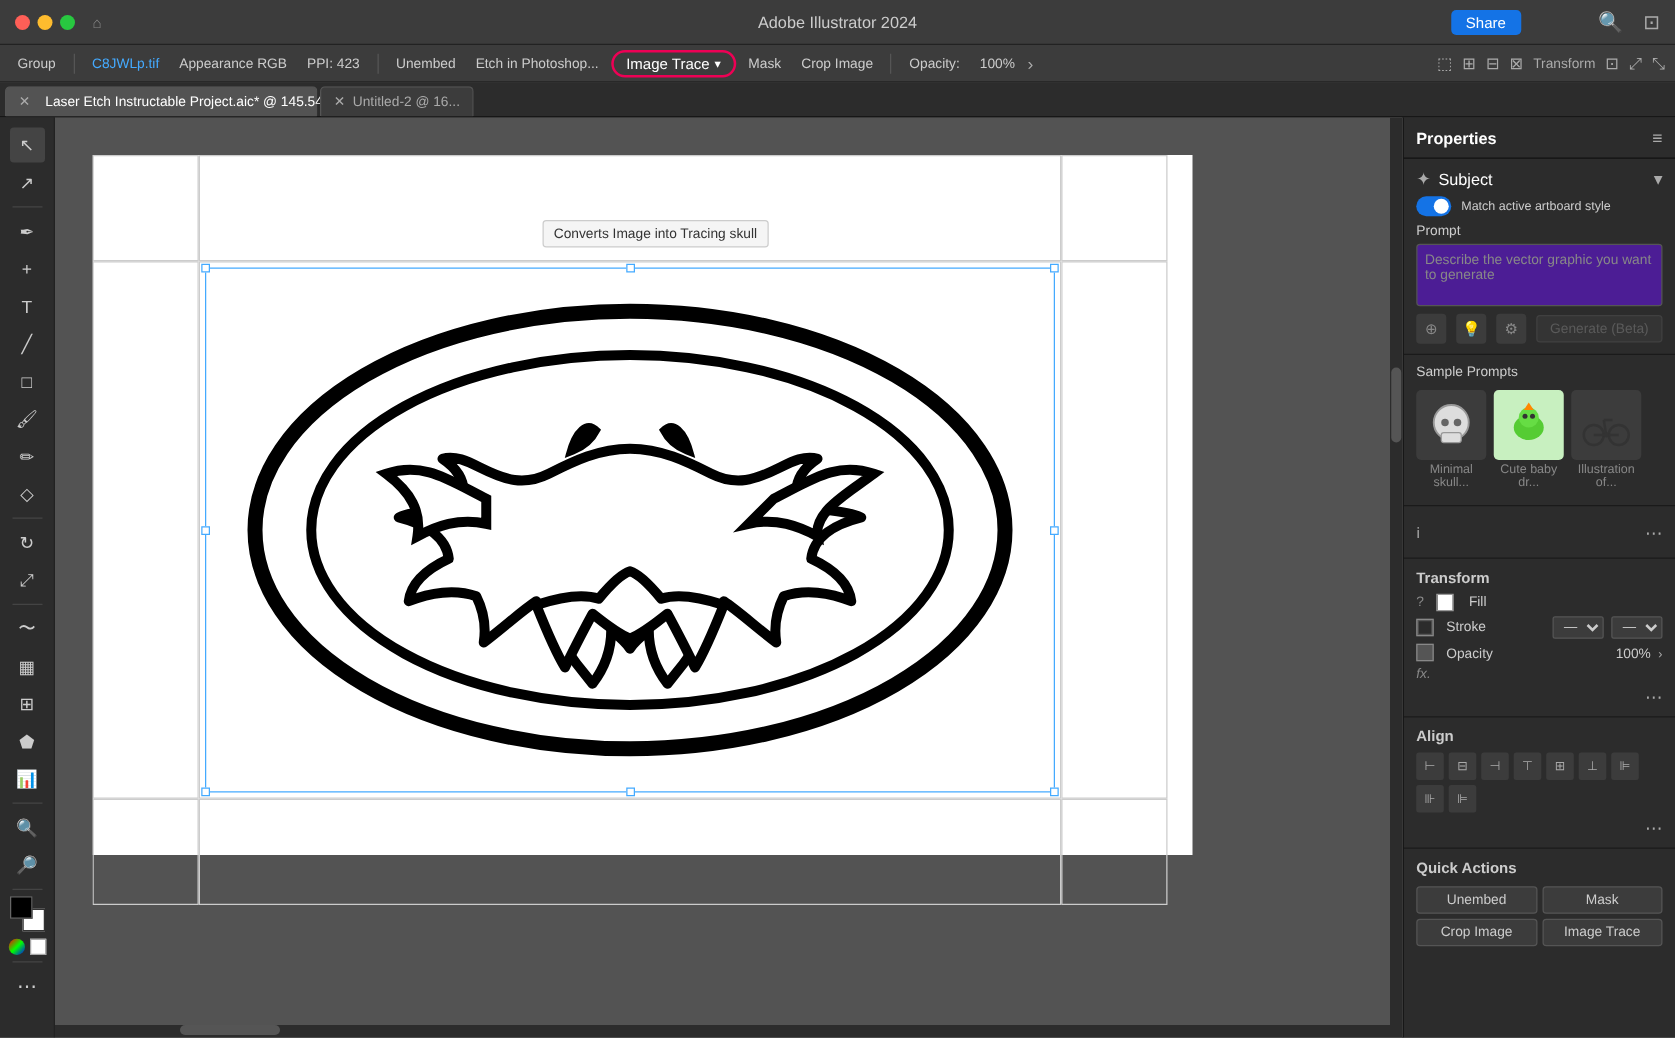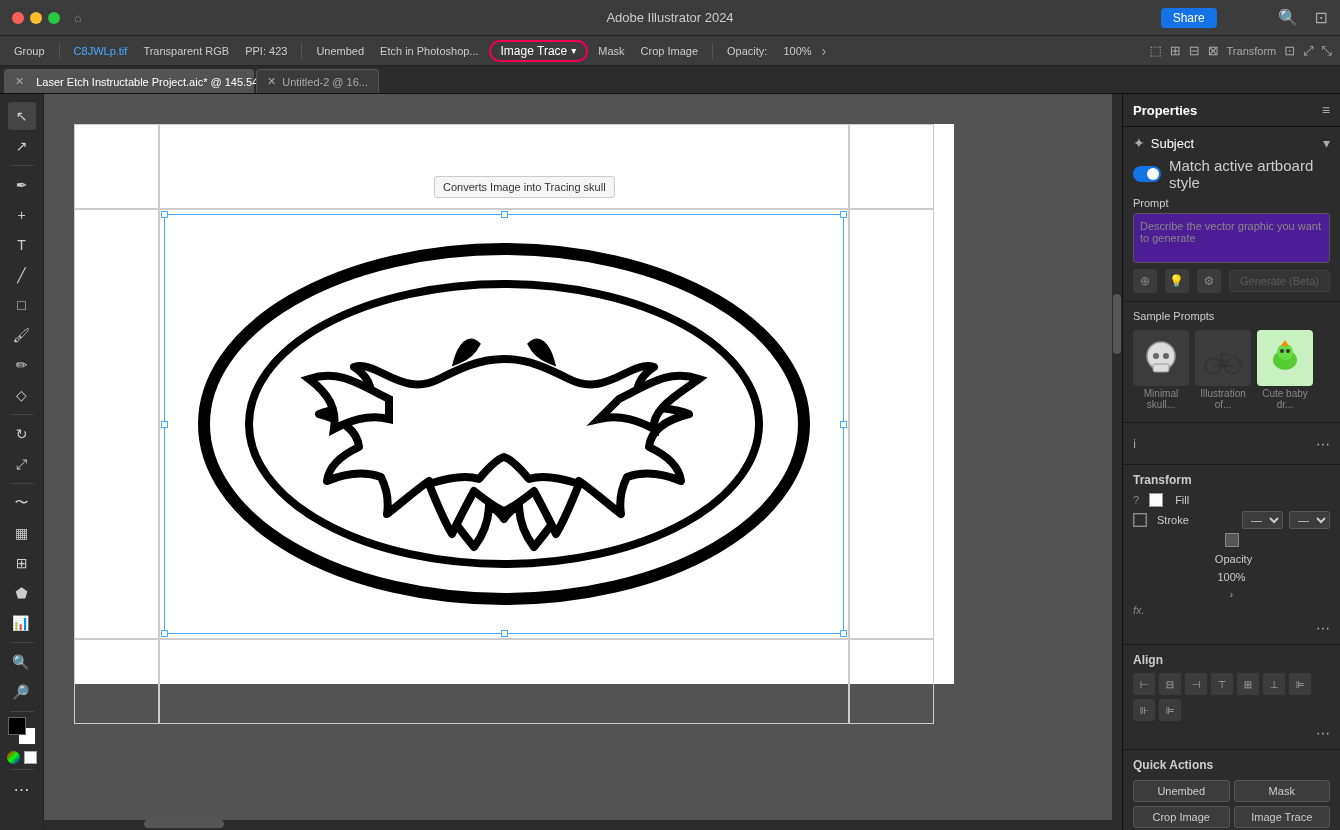--- a/index.html
+++ b/index.html
@@ -117,21 +117,21 @@
     .panel-icon-btn { width: 24px; height: 24px; background: #3c3c3c; border-radius: 3px; display: flex; align-items: center; justify-content: center; cursor: pointer; color: #888; font-size: 12px; }
     .generate-btn { flex: 1; background: #3c3c3c; color: #888; border: 1px solid #555; border-radius: 3px; padding: 4px 8px; font-size: 11px; cursor: pointer; }
     .sample-prompts-label { font-size: 11px; color: #ccc; margin-bottom: 8px; }
     .samples-row { display: flex; gap: 6px; margin-bottom: 4px; }
     .sample-thumb { width: 56px; height: 56px; border-radius: 4px; background: #3c3c3c; overflow: hidden; display: flex; align-items: center; justify-content: center; cursor: pointer; }
     .sample-caption { font-size: 10px; color: #888; text-align: center; margin-top: 2px; max-width: 56px; }
     .appearance-label { font-size: 12px; color: #ccc; margin-bottom: 6px; font-weight: 600; }
     .app-row { display: flex; align-items: center; gap: 8px; margin-bottom: 4px; }
     .app-text { font-size: 11px; color: #ccc; }
     .stroke-row { display: flex; align-items: center; gap: 6px; }
-    .opacity-row { display: flex; align-items: center; gap: 6px; flex-direction: column; }
+    .opacity-row { display: flex; align-items: flex-end; gap: 6px; }
     .mini-select { background: #3c3c3c; border: 1px solid #555; color: #ccc; font-size: 11px; padding: 1px 4px; border-radius: 2px; }
     .fx-label { font-size: 11px; color: #888; font-style: italic; }
     .align-section { padding: 8px 10px; border-bottom: 1px solid #1a1a1a; }
     .align-label { font-size: 12px; color: #ccc; margin-bottom: 6px; font-weight: 600; }
     .align-icons { display: flex; gap: 4px; flex-wrap: wrap; }
     .align-icon { width: 22px; height: 22px; background: #3c3c3c; border-radius: 2px; display: flex; align-items: center; justify-content: center; cursor: pointer; color: #aaa; font-size: 10px; }
     .quick-actions { padding: 8px 10px; }
     .qa-label { font-size: 12px; color: #ccc; margin-bottom: 8px; font-weight: 600; }
     .qa-grid { display: grid; grid-template-columns: 1fr 1fr; gap: 4px; }
     .qa-btn { background: #3c3c3c; border: 1px solid #555; color: #ccc; padding: 4px 6px; font-size: 11px; border-radius: 3px; cursor: pointer; text-align: center; }
@@ -164,21 +164,21 @@
       <span>🔍</span>
       <span>⊡</span>
     </div>
   </div>
 </div>
 
 <div id="toolbar">
   <span class="toolbar-item">Group</span>
   <div class="toolbar-sep"></div>
   <span class="toolbar-item" style="color:#4af;">C8JWLp.tif</span>
-  <span class="toolbar-item">Transparent RGB</span>
+  <span class="toolbar-item">Appearance RGB</span>
   <span class="toolbar-item">PPI: 423</span>
   <div class="toolbar-sep"></div>
   <span class="toolbar-item">Unembed</span>
   <span class="toolbar-item">Etch in Photoshop...</span>
 
   <div class="image-trace-btn">
     <span>Image Trace</span>
     <span class="chevron">▾</span>
   </div>
   <span class="toolbar-item">Mask</span>
@@ -368,21 +368,21 @@
       <div class="panel-row">
         <div style="display:flex; align-items:center; gap:6px;">
           <span style="color:#aaa; font-size:14px;">✦</span>
           <span style="font-size:13px;">Subject</span>
         </div>
         <span style="color:#aaa; font-size:14px;">▾</span>
       </div>
 
       <div class="panel-row">
         <div class="toggle"></div>
-        <span style="font-size:15px; color:#ccc; flex:1; margin-left:8px;">Match active artboard style</span>
+        <span style="font-size:10px; color:#ccc; flex:1; margin-left:8px;">Match active artboard style</span>
       </div>
 
       <div>
         <div class="prompt-label">Prompt</div>
         <div class="prompt-box">
           <span style="color:#888; font-size:11px;">Describe the vector graphic you want to generate</span>
         </div>
       </div>
 
       <div class="panel-icons-row">
@@ -400,49 +400,49 @@
         <div style="display:flex; flex-direction:column; align-items:center;">
           <div class="sample-thumb">
             <svg width="44" height="44" viewBox="0 0 44 44">
                 <circle cx="22" cy="20" r="14" fill="#ddd" stroke="#999" stroke-width="1.5"></circle>
                 <rect x="14" y="28" width="16" height="8" rx="2" fill="#ddd" stroke="#999" stroke-width="1"></rect>
                 <circle cx="17" cy="20" r="3" fill="#666"></circle>
                 <circle cx="27" cy="20" r="3" fill="#666"></circle>
               </svg>
           </div>
           <div class="sample-caption">Minimal skull...</div>
+        </div>
+
+        <div style="display:flex; flex-direction:column; align-items:center;">
+          <div class="sample-thumb" style="background:#c8f0c0;">
+            <svg width="44" height="44" viewBox="0 0 44 44">
+                <ellipse cx="22" cy="24" rx="12" ry="10" fill="#5c3"></ellipse>
+                <circle cx="22" cy="16" r="8" fill="#6d4"></circle>
+                <polygon points="18,10 22,4 26,10" fill="#f80"></polygon>
+                <circle cx="19" cy="15" r="2" fill="#333"></circle>
+                <circle cx="25" cy="15" r="2" fill="#333"></circle>
+              </svg>
+          </div>
+          <div class="sample-caption">Cute baby dr...</div>
         </div>
 
         <div style="display:flex; flex-direction:column; align-items:center;">
           <div class="sample-thumb">
             <svg width="44" height="44" viewBox="0 0 44 44">
                 <circle cx="12" cy="30" r="8" fill="none" stroke="#333" stroke-width="2"></circle>
                 <circle cx="32" cy="30" r="8" fill="none" stroke="#333" stroke-width="2"></circle>
                 <line x1="22" y1="30" x2="12" y2="30" stroke="#333" stroke-width="2"></line>
                 <line x1="22" y1="30" x2="32" y2="30" stroke="#333" stroke-width="2"></line>
                 <line x1="22" y1="30" x2="20" y2="18" stroke="#333" stroke-width="2"></line>
                 <line x1="20" y1="18" x2="27" y2="18" stroke="#333" stroke-width="2"></line>
                 <circle cx="22" cy="30" r="2" fill="#333"></circle>
               </svg>
           </div>
           <div class="sample-caption">Illustration of...</div>
         </div>
-
-        <div style="display:flex; flex-direction:column; align-items:center;">
-          <div class="sample-thumb" style="background:#c8f0c0;">
-            <svg width="44" height="44" viewBox="0 0 44 44">
-                <ellipse cx="22" cy="24" rx="12" ry="10" fill="#5c3"></ellipse>
-                <circle cx="22" cy="16" r="8" fill="#6d4"></circle>
-                <polygon points="18,10 22,4 26,10" fill="#f80"></polygon>
-                <circle cx="19" cy="15" r="2" fill="#333"></circle>
-                <circle cx="25" cy="15" r="2" fill="#333"></circle>
-              </svg>
-          </div>
-          <div class="sample-caption">Cute baby dr...</div>
-        </div>
       </div>
     </div>
 
     <div class="panel-section">
       <div class="info-row">
         <span class="info-icon">ℹ</span>
         <span style="flex:1;"></span>
         <span class="more-dots">⋯</span>
       </div>
     </div>

